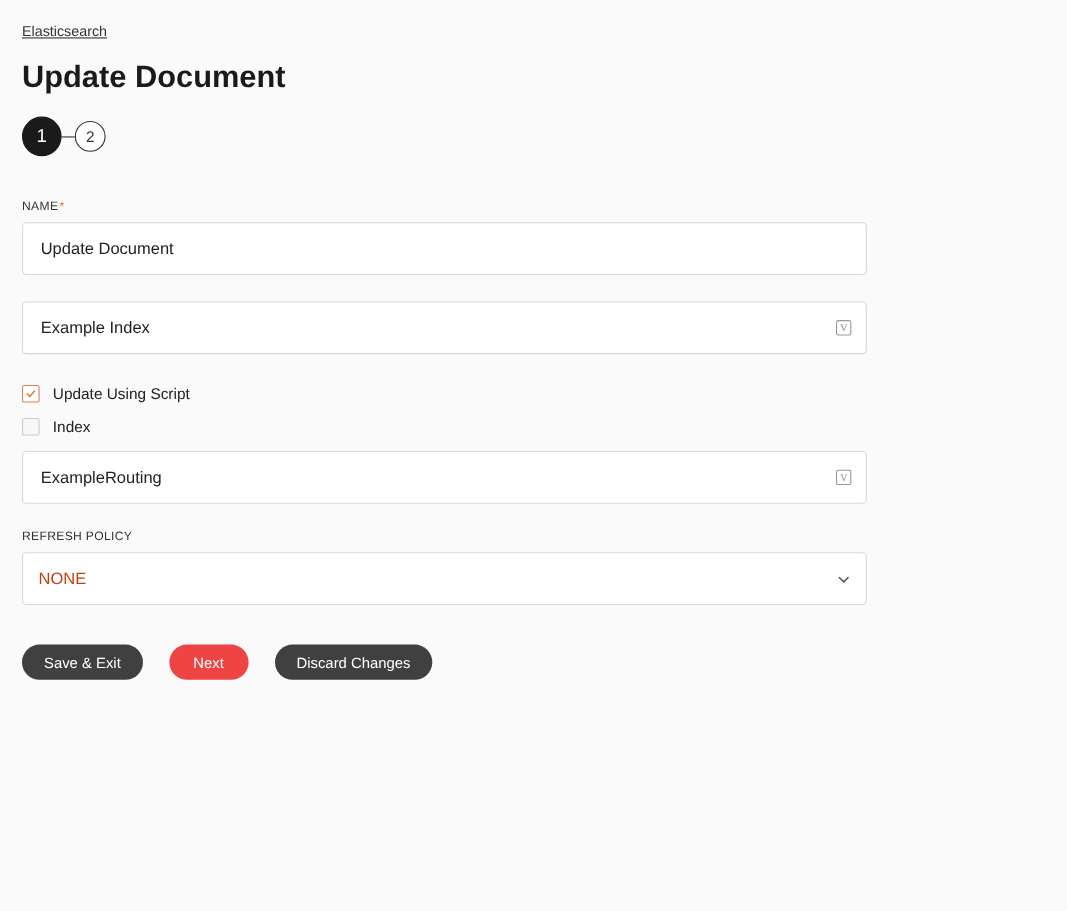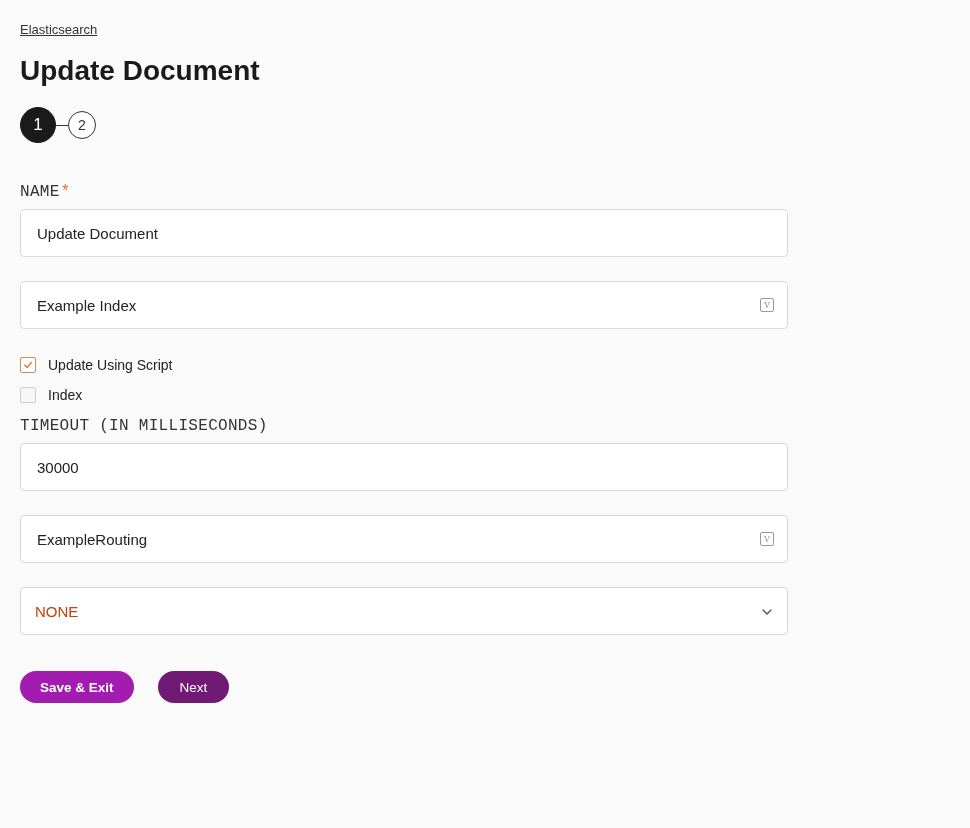--- a/index.html
+++ b/index.html
@@ -60,26 +60,25 @@
   }
   .step-line {
     width: 12px;
     height: 1px;
     background: #333;
   }
   .field {
     margin-bottom: 24px;
   }
   .field-label {
-    font-size: 16px;
+    font-size: 11px;
     letter-spacing: 0.3px;
     color: #333;
     margin-bottom: 8px;
     text-transform: uppercase;
-    font-family: Liberation Mono, monospace;
   }
   .req {
     color: #e86c2b;
     margin-left: 1px;
   }
   .text-input, .select-input {
     width: 100%;
     height: 48px;
     border: 1px solid #d8d8d8;
     border-radius: 4px;
@@ -181,22 +180,22 @@
     height: 32px;
     padding: 0 20px;
     font-size: 13.5px;
     font-weight: 500;
     cursor: pointer;
     color: #fff;
     display: inline-flex;
     align-items: center;
     justify-content: center;
   }
-  .btn-grey { background: #a21caf; font-weight: bold; }
-  .btn-orange { background: #701a75; padding: 0 22px; }
+  .btn-grey { background: #404040; }
+  .btn-orange { background: #ef4444; padding: 0 22px; }
 </style>
 </head>
 <body>
 
 <div class="page">
 
   <a class="breadcrumb">Elasticsearch</a>
 
   <h1 class="page-title">Update Document</h1>
 
@@ -236,48 +235,44 @@
       </span>
       <span class="checkbox-label">Update Using Script</span>
     </div>
     <div class="checkbox-row">
       <span class="checkbox unchecked"></span>
       <span class="checkbox-label">Index</span>
     </div>
   </div>
 
   
-  <div class="field">
-    <div class="field-label">TIMEOUT (IN MILLISECONDS)</div>
-    <div class="text-input">
-      <input type="text" value="30000" style="">
-    </div>
-  </div>
 
   
   <div class="field">
     <div class="text-input">
       <input type="text" value="ExampleRouting" style="">
       <span class="input-suffix">
         <span class="var-icon">V</span>
       </span>
     </div>
   </div>
 
   
   <div class="field">
+    <div class="field-label">REFRESH POLICY</div>
     <div class="select-input">
       <span class="select-value">NONE</span>
       <span class="chevron-down">
         <svg width="12" height="12" viewBox="0 0 12 12">
             <path d="M2 4 L6 8 L10 4" stroke="#555" stroke-width="1.4" fill="none" stroke-linecap="round" stroke-linejoin="round"></path>
           </svg>
       </span>
     </div>
   </div>
 
   
   <div class="button-row">
     <button class="btn btn-grey">Save &amp; Exit</button>
     <button class="btn btn-orange">Next</button>
+    <button class="btn btn-grey">Discard Changes</button>
   </div>
 
 </div>
 
 </body></html>

